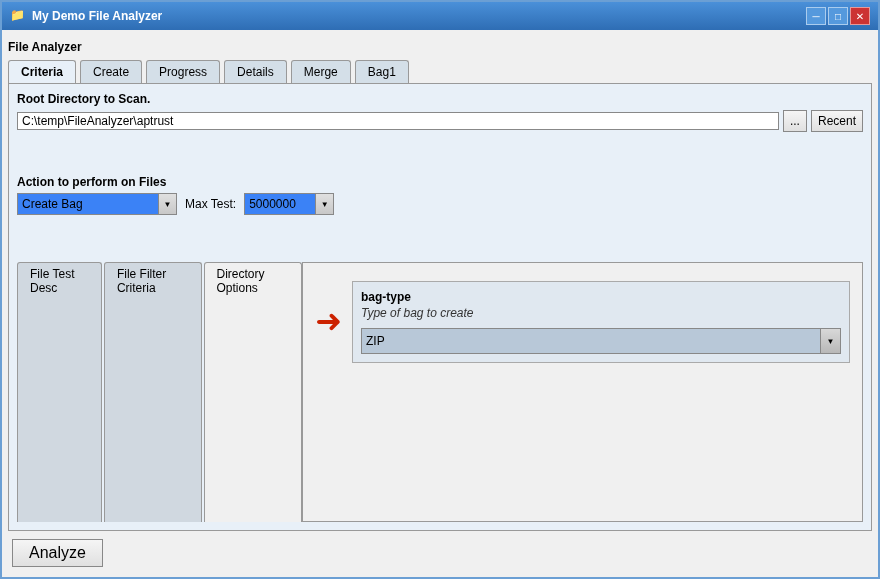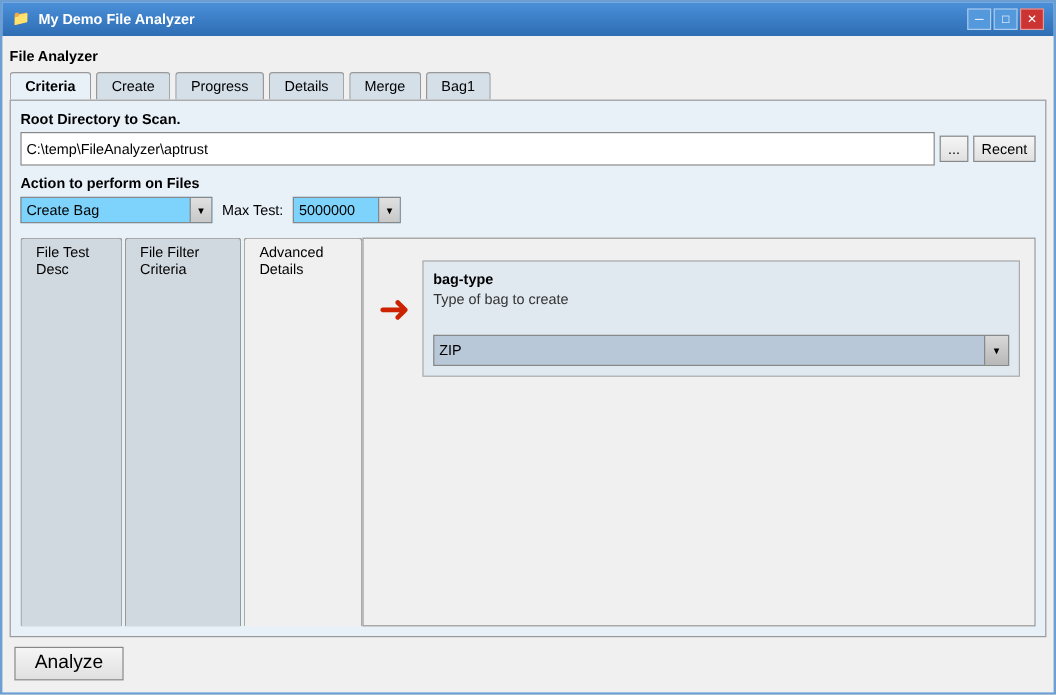--- a/index.html
+++ b/index.html
@@ -101,32 +101,33 @@
       font-weight: bold;
     }
 
     .main-tab-content {
       border: 1px solid #999;
       background: #e8f0f8;
       padding: 8px;
       flex: 1;
       display: flex;
       flex-direction: column;
+      gap: 35px;
     }
 
     
     .input-row {
       display: flex;
       align-items: center;
       gap: 4px;
     }
 
     .text-input {
       flex: 1;
-      height: 28px;
+      height: 18px;
       border: 1px solid #888;
       background: white;
       padding: 2px 4px;
       font-size: 12px;
     }
 
     .small-btn {
       height: 22px;
       padding: 0 6px;
       border: 1px solid #888;
@@ -192,23 +193,24 @@
       max-width: 500px;
     }
 
     .bag-type-name {
       font-weight: bold;
       font-size: 12px;
       margin-bottom: 2px;
     }
 
     .bag-type-desc {
+      font-style: italic;
       font-size: 12px;
       color: #333;
-      margin-bottom: 23px;
+      margin-bottom: 8px;
     }
 
     
     .bottom-bar {
       padding: 8px 4px 4px 4px;
       flex-shrink: 0;
     }
 
     .analyze-btn {
       height: 28px;
@@ -224,21 +226,21 @@
       font-weight: bold;
       margin-bottom: 4px;
       font-size: 12px;
     }
 
     
     .custom-select-wrap {
       display: flex;
       align-items: center;
       border: 1px solid #888;
-      background: #7dd3fc;
+      background: #3b82f6;
       height: 22px;
       position: relative;
     }
 
     .custom-select-wrap select {
       appearance: none;
       -webkit-appearance: none;
       border: none;
       background: transparent;
       padding: 0 20px 0 4px;
@@ -366,21 +368,21 @@
             </select>
             <div class="arrow-btn">▼</div>
           </div>
         </div>
       </div>
 
       <div class="inner-tabs-container">
         <div class="inner-tabs">
           <div class="inner-tab">File Test Desc</div>
           <div class="inner-tab">File Filter Criteria</div>
-          <div class="inner-tab active">Advanced Details</div>
+          <div class="inner-tab active">Directory Options</div>
         </div>
 
         <div class="inner-tab-content">
           <div style="display:flex; align-items:flex-start; padding-top:6px;">
 
             <div style="display:flex; align-items:center; margin-right:10px; margin-top:24px;">
               <span style="color:#cc2200; font-size:32px; line-height:1;">➜</span>
             </div>
 
             <div class="bag-type-panel">

